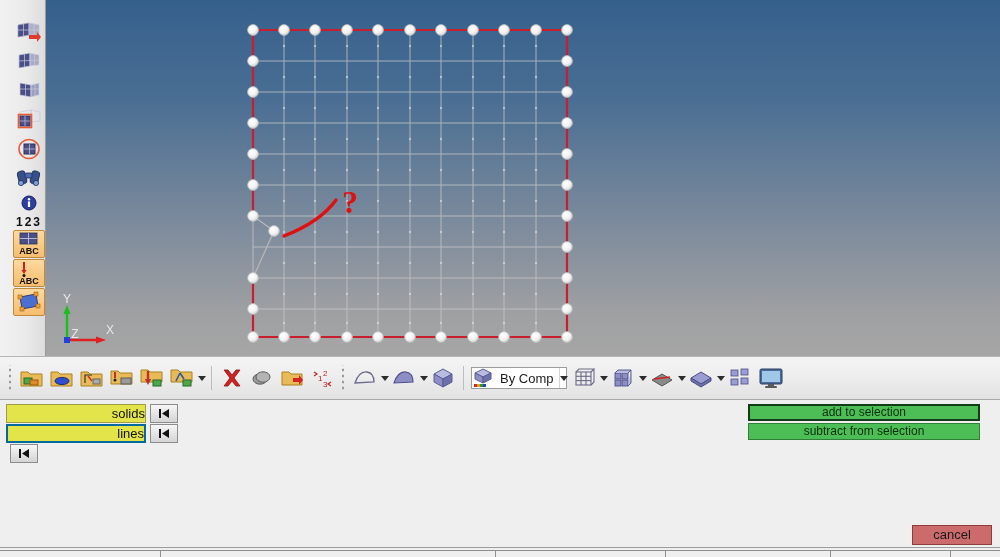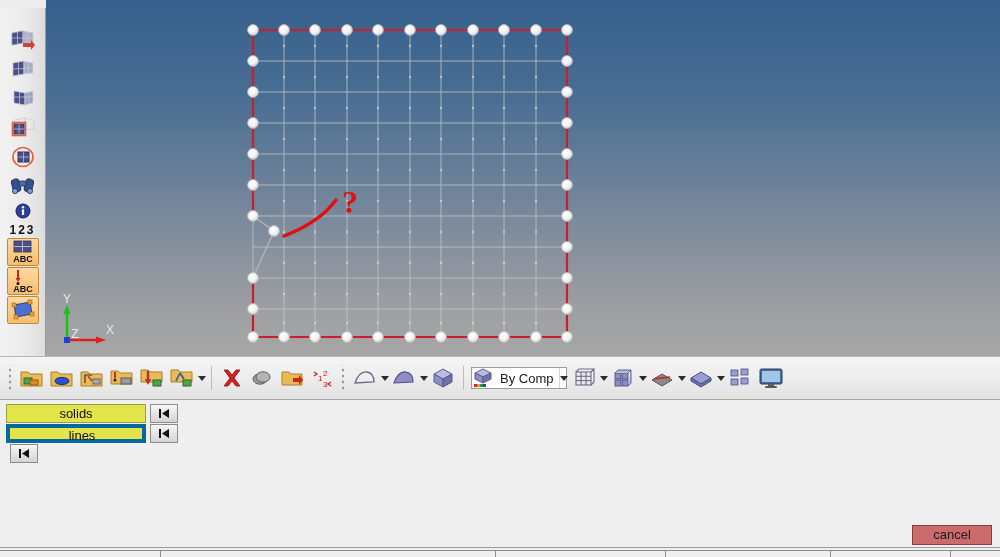--- a/index.html
+++ b/index.html
@@ -6,24 +6,24 @@
   html, body {
     width: 1000px; height: 557px;
     overflow: hidden;
     font-family: "Liberation Sans", sans-serif;
     background: #ececec;
   }
   #app { position: relative; width: 1000px; height: 557px; }
 
   
   #left-sidebar {
-    position: absolute; left: 0; top: 8px; width: 46px; height: 356px;
+    position: absolute; left: 0; top: 0; width: 46px; height: 356px;
     background: linear-gradient(to right,#f2f2f2 0%,#eaeaea 60%,#dcdcdc 100%);
     border-right: 1px solid #9a9a9a;
-    display: flex; flex-direction: column; align-items: center;
+    display: flex; flex-direction: column; align-items: flex-end;
     padding-top: 19px;
   }
   .side-icon {
     width: 32px; height: 28px; margin-bottom: 1px;
     display: flex; align-items: center; justify-content: center;
     position: relative;
   }
   .side-icon.framed {
     background: linear-gradient(to bottom,#fcd9a0,#f7bd6e);
     border: 1px solid #c08a3c; border-radius: 2px;
@@ -80,24 +80,24 @@
   
   #panel {
     position: absolute; left:0; top:400px; width:1000px; height:157px;
     background: #efefef;
   }
   .ybtn-row { display:flex; align-items:center; margin-bottom:1px; }
   .ybtn {
     width: 140px; height: 19px;
     background: #e3e34a;
     border: 1px solid #9d9d4a;
-    font-size: 13px; color: #111; text-align:center; line-height:17px;
+    font-size: 13px; color: #111; text-align:right; line-height:17px;
     font-family: "Liberation Sans", sans-serif;
   }
-  .ybtn.selected { border: 4px solid #0369a1; line-height: 15px; padding-left: 12px; }
+  .ybtn.selected { border: 2px solid #0369a1; line-height: 15px; padding-left: 12px; }
   .navbtn {
     width: 28px; height: 19px; margin-left: 4px;
     background: linear-gradient(to bottom,#f6f6f6,#d4d4d4);
     border: 1px solid #8c8c8c;
     display:flex; align-items:center; justify-content:center;
   }
   .gbtn {
     width: 232px; height: 17px;
     background: #4dbd55; border: 1px solid #2f7f36;
     font-size: 12px; color:#0b2f0d; text-align:center; line-height:15px;
@@ -674,20 +674,24 @@
       <div class="ybtn-row">
         <div class="navbtn">
           <svg width="14" height="11" viewBox="0 0 14 11">
               <rect x="2" y="1" width="2" height="9" fill="#111"></rect>
               <path d="M12 1 L12 10 L5 5.5 Z" fill="#111"></path>
             </svg>
         </div>
       </div>
     </div>
 
+    <div style="position:absolute;left:748px;top:4px">
+      <div class="gbtn pressed">add to selection</div>
+      <div class="gbtn">subtract from selection</div>
+    </div>
 
     <div id="cancel-btn">cancel</div>
 
     <div id="statusbar">
       <div class="sb-cell" style="width:160px;border-right:none"></div>
       <div class="sb-cell" style="width:336px;border-left:1px solid #8f8f8f"></div>
       <div class="sb-cell" style="width:170px"></div>
       <div class="sb-cell" style="width:165px"></div>
       <div class="sb-cell" style="width:120px"></div>
       <div class="sb-cell" style="flex:1;border-right:none"></div>

